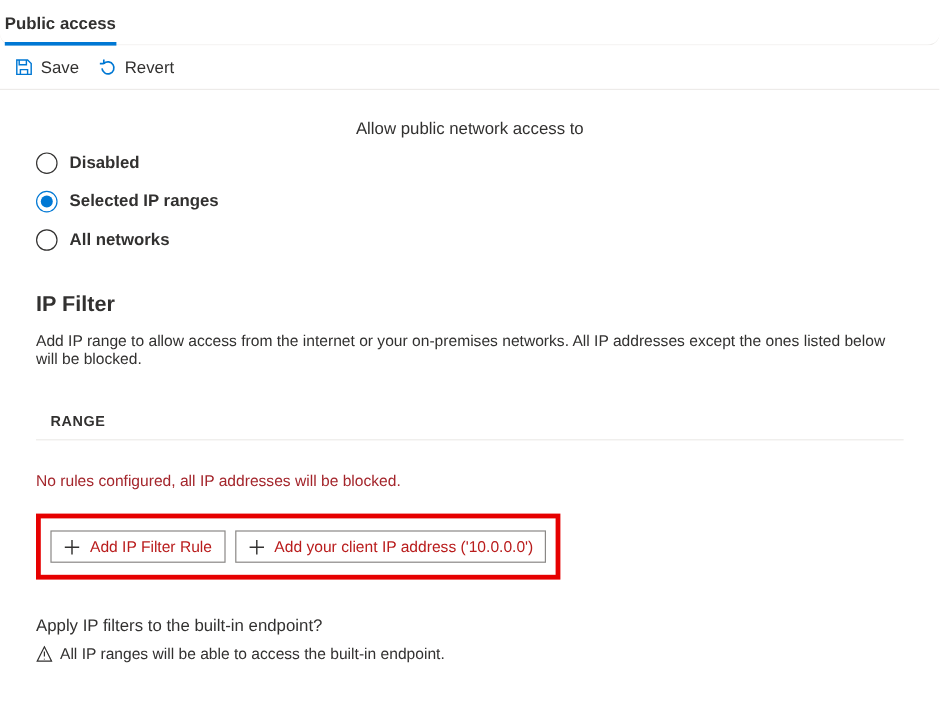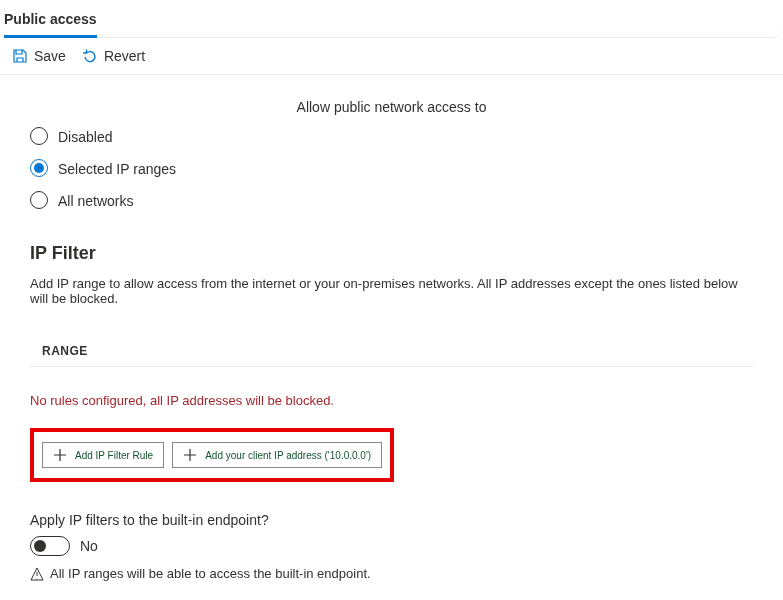--- a/index.html
+++ b/index.html
@@ -57,23 +57,24 @@
       text-align: center;
     }
     .radio-group {
       display: flex;
       flex-direction: column;
       gap: 14px;
       margin-bottom: 34px;
     }
     .radio-item {
       display: flex;
-      align-items: flex-end;
+      align-items: flex-start;
       gap: 10px;
       cursor: pointer;
+      font-weight: bold;
     }
     .radio-outer {
       width: 18px;
       height: 18px;
       border: 1px solid #323130;
       border-radius: 50%;
       display: flex;
       align-items: center;
       justify-content: center;
     }
@@ -121,23 +122,23 @@
       gap: 8px;
       margin-bottom: 30px;
     }
     .action-btn {
       display: inline-flex;
       align-items: center;
       gap: 8px;
       border: 1px solid #8a8886;
       background: #fff;
       padding: 5px 10px;
-      font-size: 10px;
-      cursor: pointer;
-      color: #14532d;
+      font-size: 13px;
+      cursor: pointer;
+      color: #b91c1c;
     }
     .action-btn svg { display: block; }
     .apply-label {
       font-size: 14px;
       margin-bottom: 8px;
     }
     .toggle-row {
       display: flex;
       align-items: center;
       gap: 10px;
@@ -243,26 +244,20 @@
       <span>
         <svg width="14" height="14" viewBox="0 0 14 14">
             <path stroke="#323130" stroke-width="1.2" d="M7 1v12 M1 7h12"></path>
           </svg>
       </span>
       <span>Add your client IP address ('10.0.0.0')</span>
     </button>
   </div>
 
   <div class="apply-label">Apply IP filters to the built-in endpoint?</div>
-  <div class="toggle-row">
-    <div class="toggle">
-      <div class="toggle-knob"></div>
-    </div>
-    <span class="toggle-state">No</span>
-  </div>
   <div class="info-row">
     <span>
       <svg width="14" height="14" viewBox="0 0 14 14">
           <path fill="none" stroke="#323130" stroke-width="1" d="M7 1 L13 13 L1 13 Z M7 5v4 M7 11v0.5"></path>
         </svg>
     </span>
     <span>All IP ranges will be able to access the built-in endpoint.</span>
   </div>
 
 </div>

